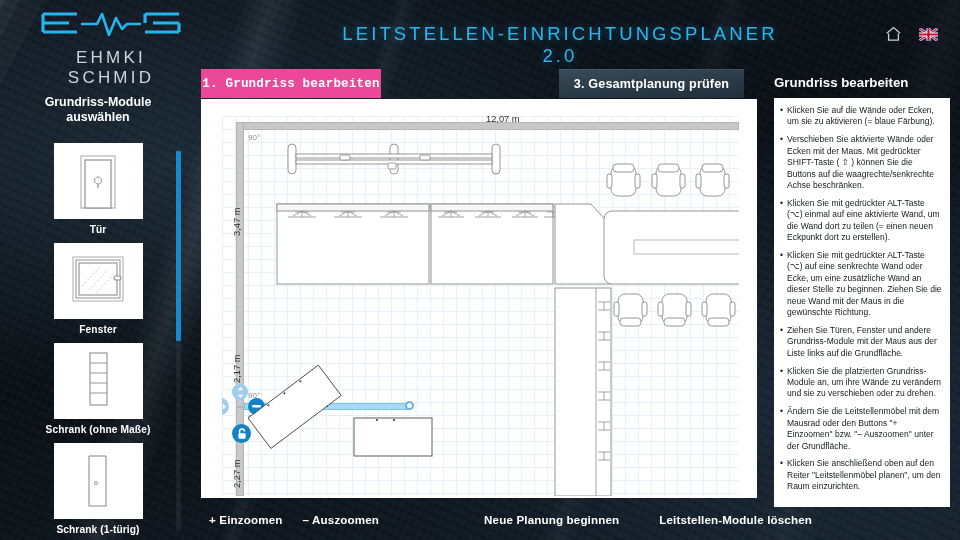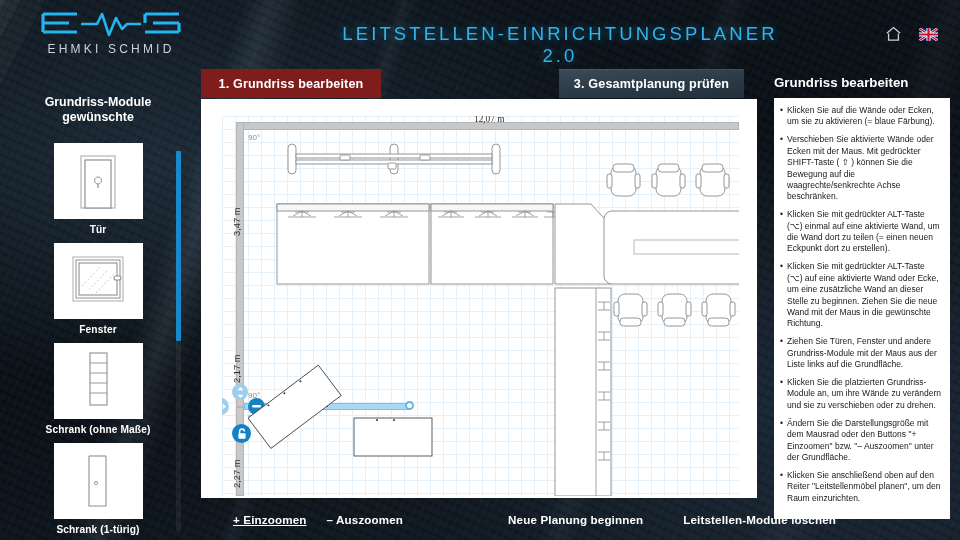--- a/index.html
+++ b/index.html
@@ -33,22 +33,22 @@
     position:absolute; top:-60px; height:700px; width:60px;
     background:linear-gradient(90deg, rgba(255,255,255,0) 0%, rgba(190,210,225,0.10) 45%, rgba(255,255,255,0) 100%);
     transform:rotate(18deg); filter:blur(1px);
   }
 
   
   .header { position:absolute; top:0; left:0; width:960px; height:68px; }
   .logo { position:absolute; left:36px; top:8px; width:150px; text-align:center; }
   .logo-mark { height:30px; width:148px; }
   .logo-text {
-    font-size:12px; letter-spacing:3.2px; color:#c9d4dc;
-    margin-top:0; font-weight:400;
+    font-size:17px; letter-spacing:3.2px; color:#c9d4dc;
+    margin-top:6px; font-weight:400;
   }
   .app-title {
     position:absolute; left:340px; top:23px; width:440px;
     text-align:center;
     font-size:18.5px; letter-spacing:3.1px; color:#2bb6ef;
     font-weight:400;
     text-shadow:0 0 9px rgba(43,182,239,0.45);
   }
   .header-icons { position:absolute; right:22px; top:26px; display:flex; gap:17px; align-items:center; }
   .icon-btn { cursor:pointer; line-height:0; }
@@ -58,21 +58,21 @@
   .tabs { position:absolute; left:201px; top:69px; display:flex; gap:3px; }
   .tab {
     height:29px; display:flex; align-items:center; justify-content:center;
     font-size:12.6px; font-weight:bold; color:#fff; cursor:pointer;
     letter-spacing:0.15px;
   }
   .tab.inactive {
     background:linear-gradient(175deg,#3b4b59 0%, #2b3a47 55%, #22303c 100%);
     box-shadow:inset 0 1px 0 rgba(255,255,255,.08);
   }
-  .tab.active { background:#7f1d1d; }
+  .tab.active { background:#ec4899;font-family:Liberation Mono, monospace; }
   .tab-1 { width:180px; }
   .tab-2 { width:172px;margin-top:32px; }
   .tab-3 { width:185px; }
 
   
   .canvas-wrap {
     position:absolute; left:201px; top:99px; width:556px; height:399px;
     background:#ffffff;
   }
   .plan-pad { position:absolute; left:21px; top:17px; width:517px; height:380px; overflow:hidden; }
@@ -103,21 +103,21 @@
 
   
   .bottombar {
     position:absolute; left:201px; top:498px; width:556px; height:42px;
     display:flex; align-items:center;
   }
   .bb-btn {
     font-size:11.6px; font-weight:bold; color:#fff; cursor:pointer;
     letter-spacing:.15px; white-space:nowrap;
   }
-  #bb0 { margin-left:32px;text-decoration:underline; }
+  #bb0 { margin-left:8px; }
   #bb1 { margin-left:20px; }
   #bb2 { margin-left:105px; }
   #bb3 { margin-left:40px; }
 
   
   .sidebar { position:absolute; left:0; top:95px; width:196px; height:445px; }
   .sb-title {
     text-align:center; font-size:12.4px; font-weight:bold; color:#fff;
     line-height:15px; padding:0 20px;
   }
@@ -211,21 +211,21 @@
 
 <div class="canvas-wrap">
   <div class="plan-pad">
     <div class="grid"></div>
 
     <div class="wall" style="left:14px; top:6px;  width:503px; height:8px;"></div>
     <div class="wall" style="left:14px; top:6px;  width:8px;  height:285px;"></div>
     <div class="wall" style="left:14px; top:291px; width:8px; height:89px;"></div>
     <div class="wall wall-sel" style="left:22px; top:287px; width:166px; height:7px;"></div>
 
-    <div class="dim-label" style="left:252px; top:-2px;font-family:Liberation Serif, serif;">12,07 m</div>
+    <div class="dim-label" style="left:264px; top:-2px;">12,07 m</div>
     <div class="dim-label dim-v" style="left:10px; top:120px;">3,47 m</div>
     <div class="dim-label dim-v" style="left:10px; top:267px;">2,17 m</div>
     <div class="dim-label dim-v" style="left:10px; top:372px;">2,27 m</div>
     <div class="dim-label" style="left:78px; top:283px;">3,46 m</div>
 
     <div class="ang" style="left:26px; top:17px;">90°</div>
     <div class="ang" style="left:26px; top:275px;">90°</div>
     <div class="ang" style="left:26px; top:297px;">90°</div>
 
     <div class="handle h-pale" style="left:10px; top:268px; width:16px; height:16px;">
@@ -382,21 +382,21 @@
 <div class="bottombar">
   <div class="bb-btn" id="bb0">+ Einzoomen</div>
   <div class="bb-btn" id="bb1">– Auszoomen</div>
   <div class="bb-btn" id="bb2">Neue Planung beginnen</div>
   <div class="bb-btn" id="bb3">Leitstellen-Module löschen</div>
 </div>
 
 <div class="sidebar">
   <div class="sb-title">
     <div>Grundriss-Module</div>
-    <div>gewünschte</div>
+    <div>auswählen</div>
   </div>
 
   <div class="sb-scrolltrack"></div>
   <div class="sb-scrollbar"></div>
 
   <div class="sb-list">
 
     <div class="sb-item">
       <div class="sb-thumb">
         <svg width="56" height="62" viewBox="0 0 56 62" fill="none" stroke="#9a9a9a" stroke-width="1.2">
@@ -450,40 +450,40 @@
 
 <div class="rightpanel">
   <div class="rp-title">Grundriss bearbeiten</div>
   <div class="rp-box">
     <div class="rp-li">
         <span class="rp-bullet">•</span>
         <span class="rp-text">Klicken Sie auf die Wände oder Ecken, um sie zu aktivieren (= blaue Färbung).</span>
       </div>
     <div class="rp-li">
         <span class="rp-bullet">•</span>
-        <span class="rp-text">Verschieben Sie aktivierte Wände oder Ecken mit der Maus. Mit gedrückter SHIFT-Taste ( ⇧ ) können Sie die Bewegung auf die waagrechte/senkrechte Achse beschränken.</span>
+        <span class="rp-text">Verschieben Sie aktivierte Wände oder Ecken mit der Maus. Mit gedrückter SHIFT-Taste ( ⇧ ) können Sie die Buttons auf die waagrechte/senkrechte Achse beschränken.</span>
       </div>
     <div class="rp-li">
         <span class="rp-bullet">•</span>
         <span class="rp-text">Klicken Sie mit gedrückter ALT-Taste (⌥) einmal auf eine aktivierte Wand, um die Wand dort zu teilen (= einen neuen Eckpunkt dort zu erstellen).</span>
       </div>
     <div class="rp-li">
         <span class="rp-bullet">•</span>
-        <span class="rp-text">Klicken Sie mit gedrückter ALT-Taste (⌥) auf eine aktivierte Wand oder Ecke, um eine zusätzliche Wand an dieser Stelle zu beginnen. Ziehen Sie die neue Wand mit der Maus in die gewünschte Richtung.</span>
+        <span class="rp-text">Klicken Sie mit gedrückter ALT-Taste (⌥) auf eine senkrechte Wand oder Ecke, um eine zusätzliche Wand an dieser Stelle zu beginnen. Ziehen Sie die neue Wand mit der Maus in die gewünschte Richtung.</span>
       </div>
     <div class="rp-li">
         <span class="rp-bullet">•</span>
         <span class="rp-text">Ziehen Sie Türen, Fenster und andere Grundriss-Module mit der Maus aus der Liste links auf die Grundfläche.</span>
       </div>
     <div class="rp-li">
         <span class="rp-bullet">•</span>
         <span class="rp-text">Klicken Sie die platzierten Grundriss-Module an, um ihre Wände zu verändern und sie zu verschieben oder zu drehen.</span>
       </div>
     <div class="rp-li">
         <span class="rp-bullet">•</span>
-        <span class="rp-text">Ändern Sie die Darstellungsgröße mit dem Mausrad oder den Buttons "+ Einzoomen" bzw. "– Auszoomen" unter der Grundfläche.</span>
+        <span class="rp-text">Ändern Sie die Leitstellenmöbel mit dem Mausrad oder den Buttons "+ Einzoomen" bzw. "– Auszoomen" unter der Grundfläche.</span>
       </div>
     <div class="rp-li">
         <span class="rp-bullet">•</span>
         <span class="rp-text">Klicken Sie anschließend oben auf den Reiter "Leitstellenmöbel planen", um den Raum einzurichten.</span>
       </div>
   </div>
 </div>
 
 </body></html>

